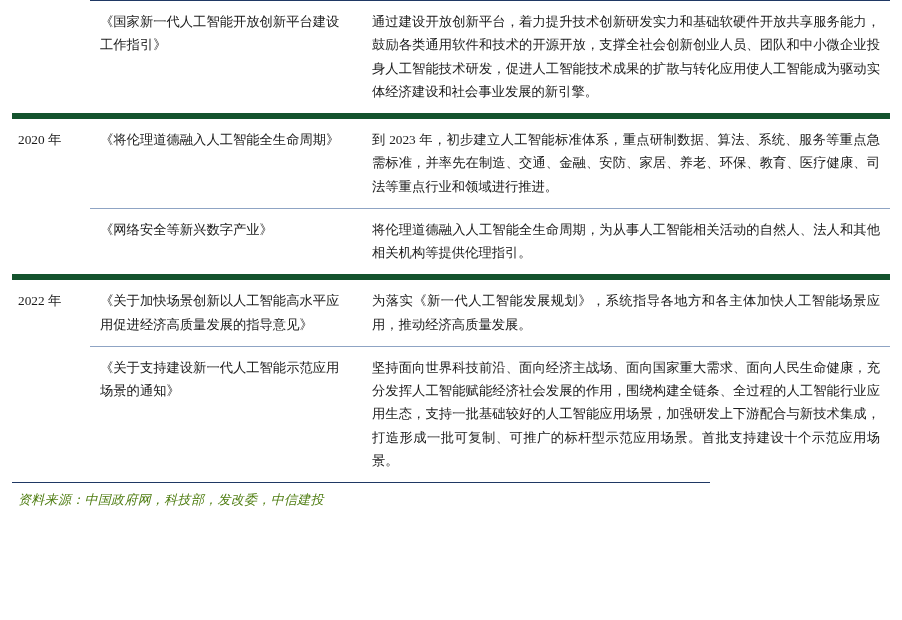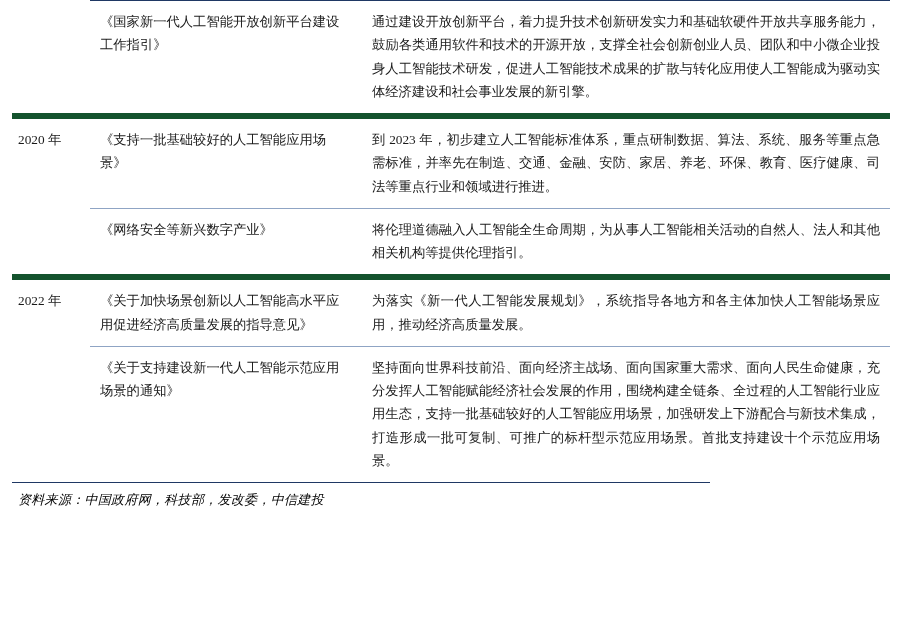--- a/index.html
+++ b/index.html
@@ -60,21 +60,21 @@
   }
 
   .source-wrap {
     margin: 0 12px;
     border-top: 1px solid #1f3864;
     padding-top: 8px;
   }
   .source {
     font-size: 13px;
     font-style: italic;
-    color: #000000;
+    color: #4d7c0f;
     padding-left: 6px;
     letter-spacing: 0.3px;
   }
 </style>
 </head>
 <body>
 
 <div class="page">
 
   <table class="doc-table">
@@ -86,21 +86,21 @@
     <tbody>
 
       <tr>
         <td class="cell-year"></td>
         <td class="cell-doc top-border">《国家新一代人工智能开放创新平台建设工作指引》</td>
         <td class="cell-desc top-border">通过建设开放创新平台，着力提升技术创新研发实力和基础软硬件开放共享服务能力，鼓励各类通用软件和技术的开源开放，支撑全社会创新创业人员、团队和中小微企业投身人工智能技术研发，促进人工智能技术成果的扩散与转化应用使人工智能成为驱动实体经济建设和社会事业发展的新引擎。</td>
       </tr>
 
       <tr class="major-top">
         <td class="cell-year">2020 年</td>
-        <td class="cell-doc">《支持一批基础较好的人工智能应用场景》</td>
+        <td class="cell-doc">《将伦理道德融入人工智能全生命周期》</td>
         <td class="cell-desc">到 2023 年，初步建立人工智能标准体系，重点研制数据、算法、系统、服务等重点急需标准，并率先在制造、交通、金融、安防、家居、养老、环保、教育、医疗健康、司法等重点行业和领域进行推进。</td>
       </tr>
 
 
       <tr class="minor-top">
         <td class="cell-year"></td>
         <td class="cell-doc rule">《网络安全等新兴数字产业》</td>
         <td class="cell-desc rule">将伦理道德融入人工智能全生命周期，为从事人工智能相关活动的自然人、法人和其他相关机构等提供伦理指引。</td>
       </tr>
 

